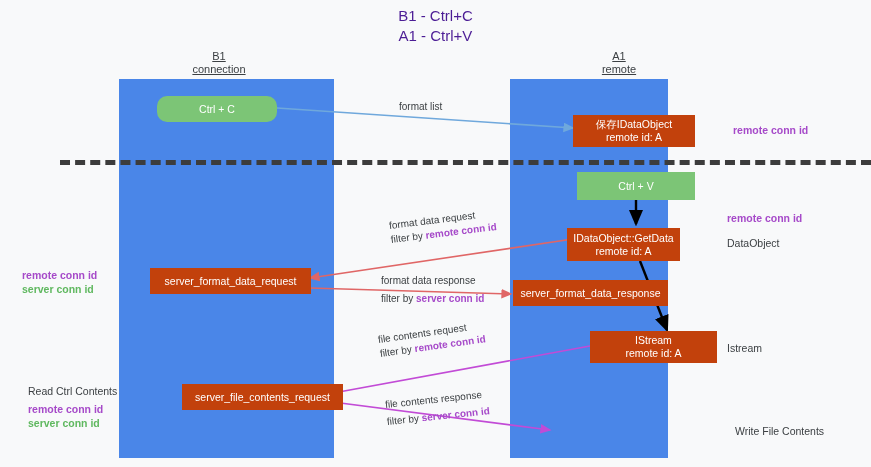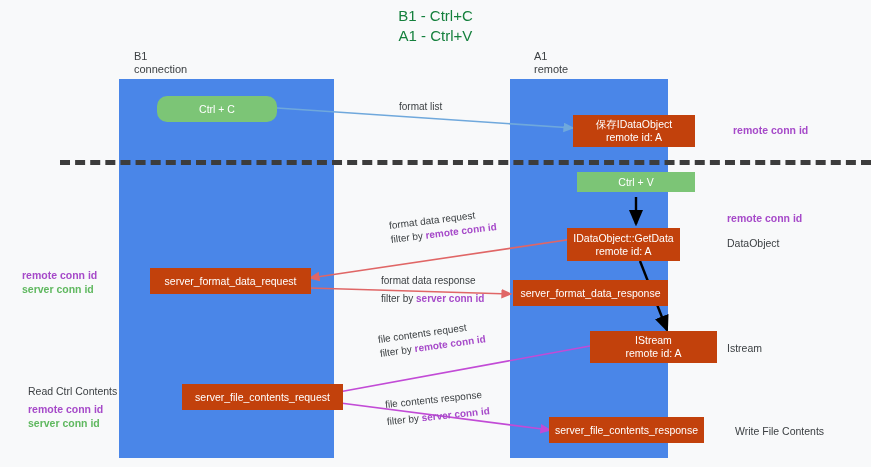--- a/index.html
+++ b/index.html
@@ -14,30 +14,32 @@
     background: #f8f9fa;
     font-family: "Liberation Sans", sans-serif;
     overflow: hidden;
   }
   .title {
     position: absolute;
     left: 0; right: 0;
     top: 6px;
     text-align: center;
     font-size: 15px;
-    color: #15803d;
+    color: #4c1d95;
     line-height: 20px;
     white-space: pre-line;
   }
   .col-header {
     position: absolute;
+    text-align: center;
     font-size: 11px;
     color: #3c4043;
     line-height: 13px;
     white-space: pre-line;
+    text-decoration: underline;
   }
   .lane {
     position: absolute;
     background: #4a86e8;
   }
   .box {
     position: absolute;
     box-sizing: border-box;
     display: flex;
     align-items: center;
@@ -131,35 +133,34 @@
     <line x1="317" y1="400" x2="550" y2="430" stroke="#c24bd6" stroke-width="1.6" marker-end="url(#ah-purple)"></line>
   </svg>
 
   <div class="dashline" style="left:60px; top:160px; width:811px;"></div>
 
   <div class="box green" style="left:157px; top:96px; width:120px; height:26px;border-radius:10px;">Ctrl + C</div>
 
   <div class="box orange" style="left:573px; top:115px; width:122px; height:32px;">保存IDataObject
 remote id: A</div>
 
-  <div class="box green" style="left:577px; top:172px; width:118px; height:20px;">Ctrl + V</div>
+  <div class="box green" style="left:577px; top:172px; width:118px; height:28px;">Ctrl + V</div>
 
   <div class="box orange" style="left:567px; top:228px; width:113px; height:33px;">IDataObject::GetData
 remote id: A</div>
 
   <div class="box orange" style="left:150px; top:268px; width:161px; height:26px;">server_format_data_request</div>
 
   <div class="box orange" style="left:513px; top:280px; width:155px; height:26px;">server_format_data_response</div>
 
   <div class="box orange" style="left:590px; top:331px; width:127px; height:32px;">IStream
 remote id: A</div>
 
   <div class="box orange" style="left:150px; top:384px; width:161px; height:26px;margin-left:32px;">server_file_contents_request</div>
 
-  <div class="box orange" style="left:549px; top:417px; width:155px; height:26px;">server_file_contents_response</div>
 
   <div class="edge-label" style="left:399px; top:100px;">
     <span>format list</span>
   </div>
 
   <div class="edge-label" style="left:390px; top:219px; transform:rotate(-7deg);">
     <div>format data request</div>
     <div><span>filter by </span><b class="bold-purple">remote conn id</b></div>
   </div>
 

